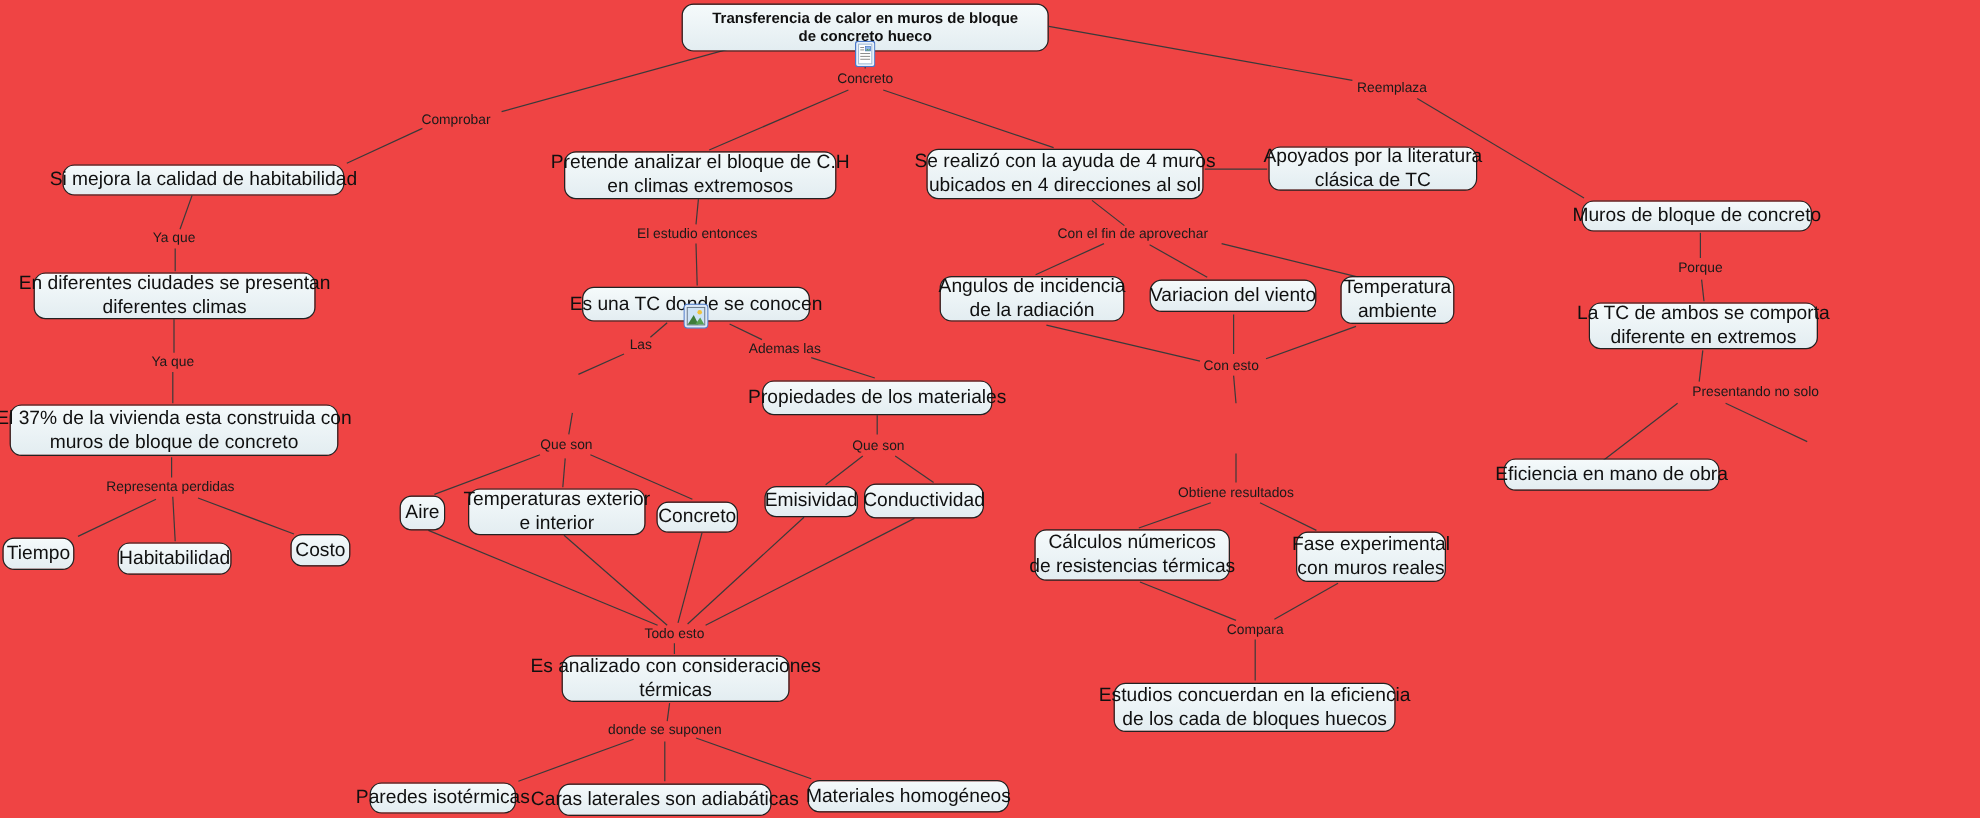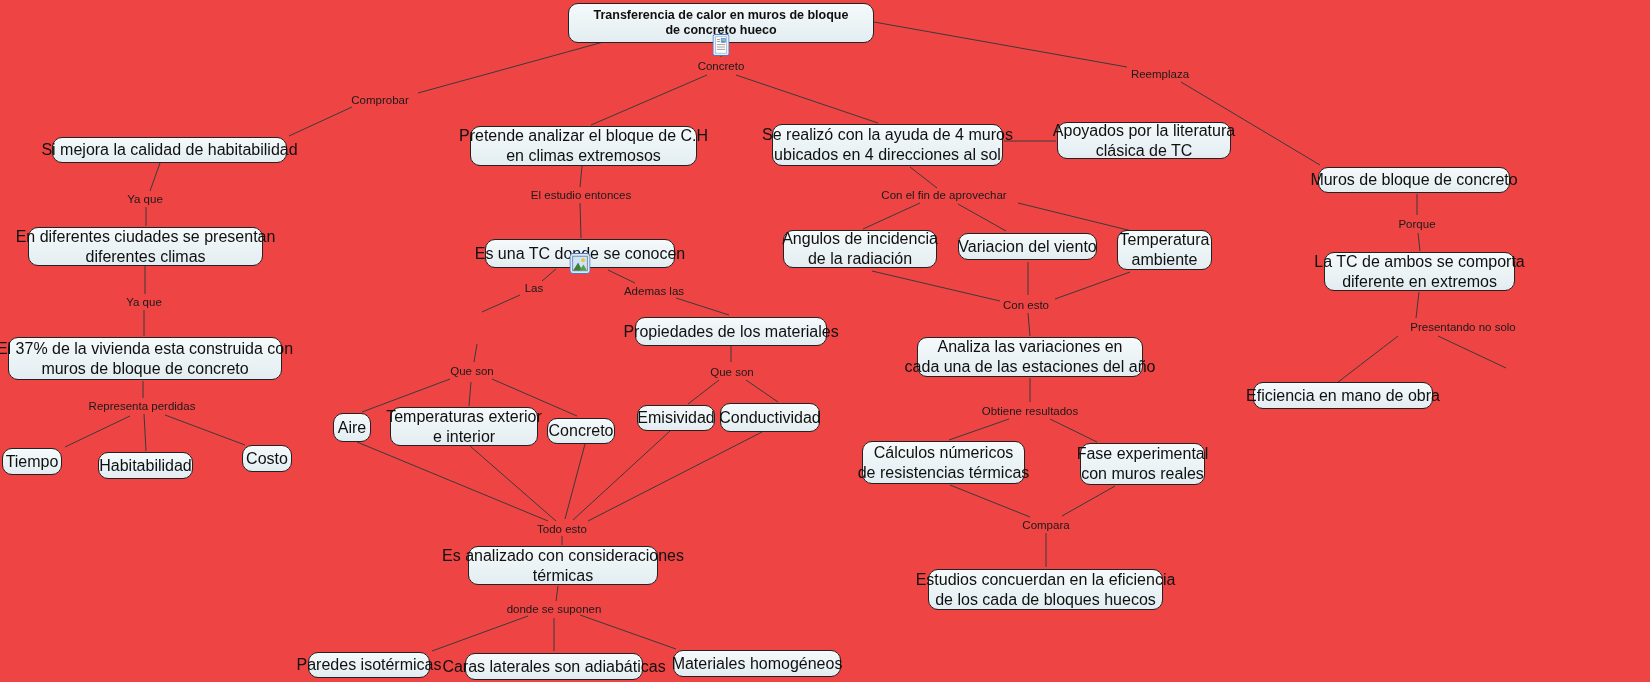--- a/index.html
+++ b/index.html
@@ -134,22 +134,20 @@
     <div class="node" style="left: 673px; top: 650px; width: 168px; height: 27px;">Materiales homogéneos</div>
     <div class="node" style="left: 772px; top: 124px; width: 231px; height: 42px;">Se realizó con la ayuda de 4 muros
 ubicados en 4 direcciones al sol</div>
     <div class="node" style="left: 1057px; top: 122px; width: 174px; height: 37px;">Apoyados por la literatura
 clásica de TC</div>
     <div class="node" style="left: 783px; top: 230px; width: 154px; height: 38px;">Angulos de incidencia
 de la radiación</div>
     <div class="node" style="left: 958px; top: 233px; width: 139px; height: 27px;">Variacion del viento</div>
     <div class="node" style="left: 1117px; top: 230px; width: 95px; height: 40px;">Temperatura
 ambiente</div>
-    <div class="node" style="left: 917px; top: 337px; width: 226px; height: 40px;">Analiza las variaciones en
-cada una de las estaciones del año</div>
     <div class="node" style="left: 862px; top: 441px; width: 163px; height: 43px;">Cálculos númericos
 de resistencias térmicas</div>
     <div class="node" style="left: 1080px; top: 443px; width: 125px; height: 42px;">Fase experimental
 con muros reales</div>
     <div class="node" style="left: 928px; top: 569px; width: 235px; height: 41px;">Estudios concuerdan en la eficiencia
 de los cada de bloques huecos</div>
     <div class="node" style="left: 1318px; top: 167px; width: 192px; height: 26px;">Muros de bloque de concreto</div>
     <div class="node" style="left: 1324px; top: 252px; width: 191px; height: 39px;">La TC de ambos se comporta
 diferente en extremos</div>
     <div class="node" style="left: 1253px; top: 382px; width: 180px; height: 27px;">Eficiencia en mano de obra</div>

